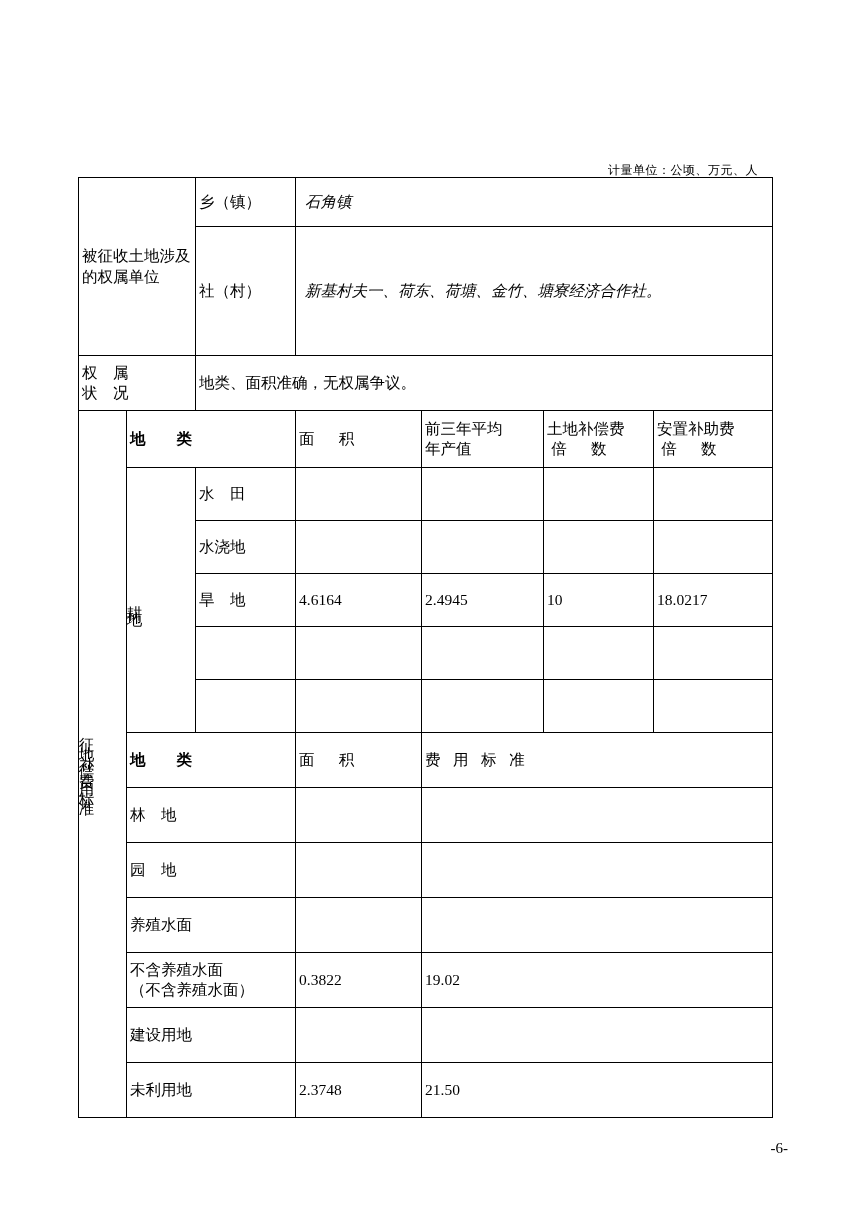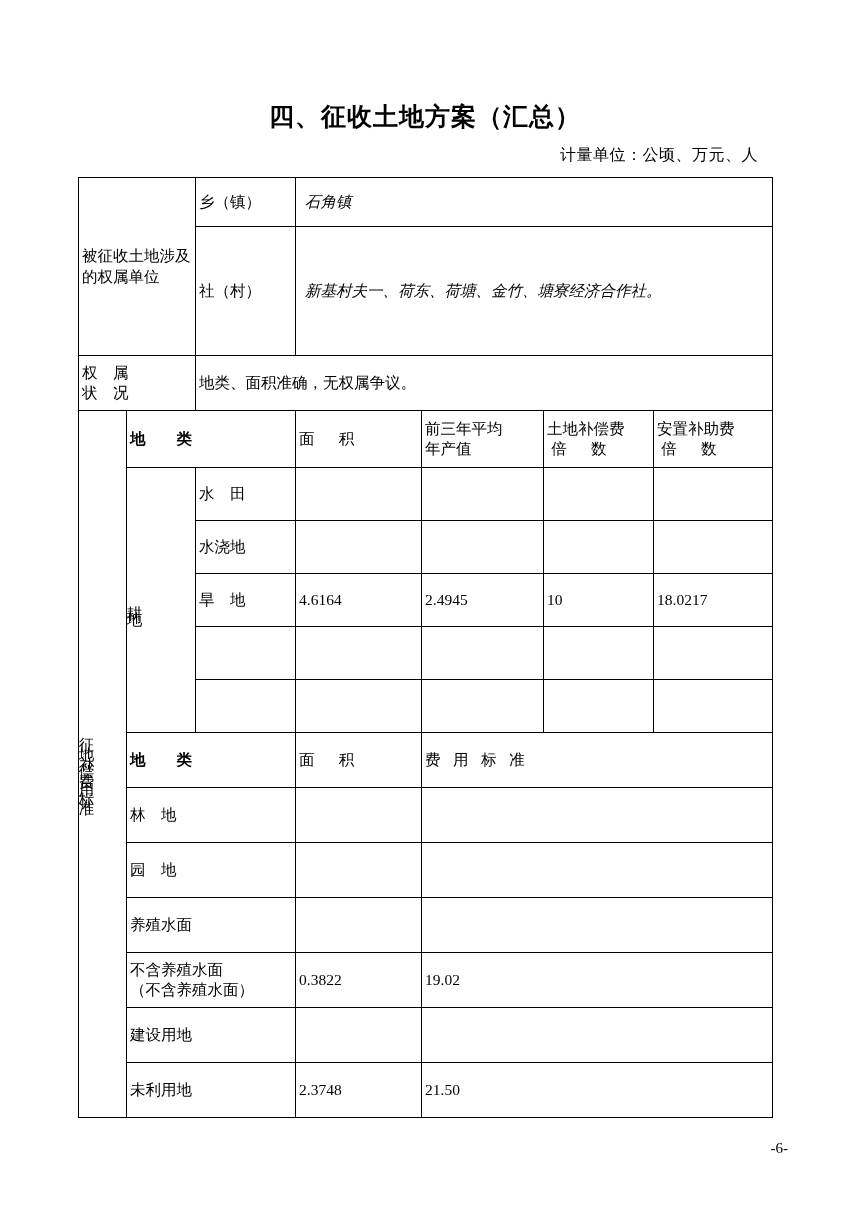--- a/index.html
+++ b/index.html
@@ -29,22 +29,22 @@
     width: 850px;
     text-align: center;
     font-size: 25px;
     font-weight: bold;
     letter-spacing: 1px;
     font-family: "Liberation Serif", "DejaVu Serif", serif;
   }
   .unit-line {
     position: absolute;
     right: 92px;
-    top: 145px;
-    font-size: 16px;
+    top: 162px;
+    font-size: 12px;
     letter-spacing: 0.5px;
   }
   table.main {
     position: absolute;
     left: 78px;
     top: 177px;
     width: 694px;
     border-collapse: collapse;
     table-layout: fixed;
   }
@@ -87,21 +87,20 @@
     top: 1140px;
     font-size: 15px;
     letter-spacing: 0px;
   }
 </style>
 </head>
 <body>
 
 <div class="page">
 
-  <div class="doc-title">四、征收土地方案（汇总）</div>
   <div class="unit-line">计量单位：公顷、万元、人</div>
 
   <table class="main">
     <colgroup>
       <col style="width:48px">
       <col style="width:69px">
       <col style="width:100px">
       <col style="width:126px">
       <col style="width:122px">
       <col style="width:110px">

